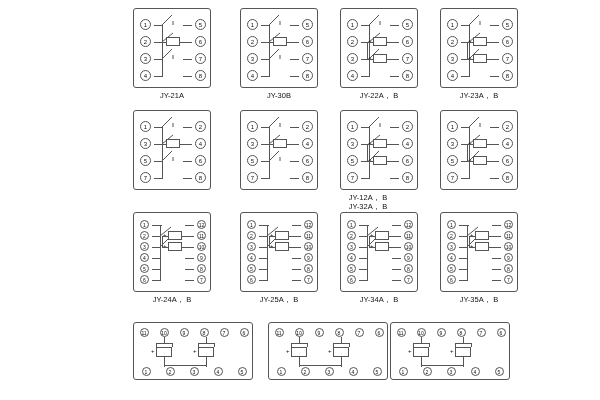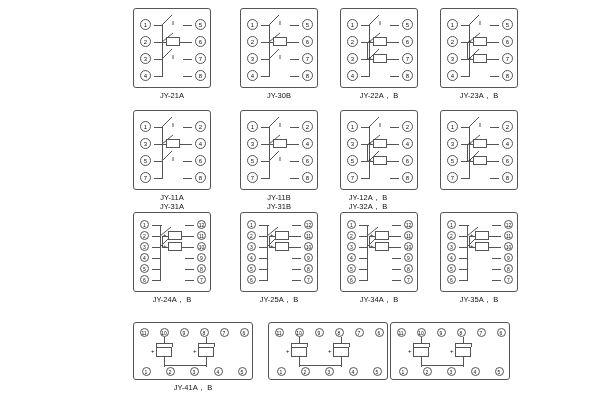--- a/index.html
+++ b/index.html
@@ -255,22 +255,20 @@
         <svg class="contact" width="14" height="12" style="left: 28px; top: 39.5px;">
           <line x1="0" y1="10" x2="10" y2="0"></line>
           <line x1="11" y1="10" x2="11" y2="6"></line>
         </svg>
         <div class="wire v" style="left: 28px; top: 15.5px; width: 1px; height: 51px;"></div>
         <div class="coilbox" style="left: 32px; top: 28px; width: 14px; height: 9px;"></div>
         <div class="wire h" style="left: 46px; top: 32.5px; width: 3px; height: 1px;"></div>
         <div class="wire h" style="left: 26px; top: 32.5px; width: 6px; height: 1px;"></div>
         <div class="wire h" style="left: 28px; top: 15.5px; width: 1px; height: 1px;"></div>
       </div>
-      <div class="caption">JY-11A
-JY-31A</div>
     </div>
     <div class="cell" style="left: 240px; top: 110px; width: 78px;">
       <div class="box" style="width: 78px; height: 80px;">
         <div class="pin" style="left: 6px; top: 10px;">1</div>
         <div class="pin" style="left: 6px; top: 27px;">3</div>
         <div class="pin" style="left: 6px; top: 44px;">5</div>
         <div class="pin" style="left: 6px; top: 61px;">7</div>
         <div class="pin" style="left: 61px; top: 10px;">2</div>
         <div class="pin" style="left: 61px; top: 27px;">4</div>
         <div class="pin" style="left: 61px; top: 44px;">6</div>
@@ -294,22 +292,20 @@
         <svg class="contact" width="14" height="12" style="left: 28px; top: 39.5px;">
           <line x1="0" y1="10" x2="10" y2="0"></line>
           <line x1="11" y1="10" x2="11" y2="6"></line>
         </svg>
         <div class="wire v" style="left: 28px; top: 15.5px; width: 1px; height: 51px;"></div>
         <div class="coilbox" style="left: 32px; top: 28px; width: 14px; height: 9px;"></div>
         <div class="wire h" style="left: 46px; top: 32.5px; width: 3px; height: 1px;"></div>
         <div class="wire h" style="left: 26px; top: 32.5px; width: 6px; height: 1px;"></div>
         <div class="wire h" style="left: 28px; top: 15.5px; width: 1px; height: 1px;"></div>
       </div>
-      <div class="caption">JY-11B
-JY-31B</div>
     </div>
     <div class="cell" style="left: 340px; top: 110px; width: 56px;">
       <div class="box" style="width: 78px; height: 80px;">
         <div class="pin" style="left: 6px; top: 10px;">1</div>
         <div class="pin" style="left: 6px; top: 27px;">3</div>
         <div class="pin" style="left: 6px; top: 44px;">5</div>
         <div class="pin" style="left: 6px; top: 61px;">7</div>
         <div class="pin" style="left: 61px; top: 10px;">2</div>
         <div class="pin" style="left: 61px; top: 27px;">4</div>
         <div class="pin" style="left: 61px; top: 44px;">6</div>
@@ -612,21 +608,20 @@
         <div class="wire v" style="left: 22px; top: 20px; width: 1px; height: 4px;"></div>
         <div class="wire v" style="left: 38px; top: 20px; width: 1px; height: 4px;"></div>
         <div class="wire v" style="left: 64px; top: 20px; width: 1px; height: 4px;"></div>
         <div class="wire v" style="left: 80px; top: 20px; width: 1px; height: 4px;"></div>
         <div class="wire v" style="left: 30px; top: 34px; width: 1px; height: 10px;"></div>
         <div class="wire v" style="left: 72px; top: 34px; width: 1px; height: 10px;"></div>
         <div class="wire v" style="left: 30px; top: 14px; width: 1px; height: 6px;"></div>
         <div class="wire v" style="left: 72px; top: 14px; width: 1px; height: 6px;"></div>
         <div class="wire h" style="left: 30px; top: 42px; width: 42px; height: 1px;"></div>
       </div>
-      <div class="caption">JY-41A， B</div>
     </div>
     <div class="cell" style="left: 268px; top: 322px; width: 120px;">
       <div class="box" style="width: 120px; height: 58px;">
         <div class="pin sm" style="left: 5.5px; top: 5px;">11</div>
         <div class="pin sm" style="left: 25.5px; top: 5px;">10</div>
         <div class="pin sm" style="left: 45.5px; top: 5px;">9</div>
         <div class="pin sm" style="left: 65.5px; top: 5px;">8</div>
         <div class="pin sm" style="left: 85.5px; top: 5px;">7</div>
         <div class="pin sm" style="left: 105.5px; top: 5px;">6</div>
         <div class="pin sm" style="left: 7.5px; top: 44px;">1</div>

